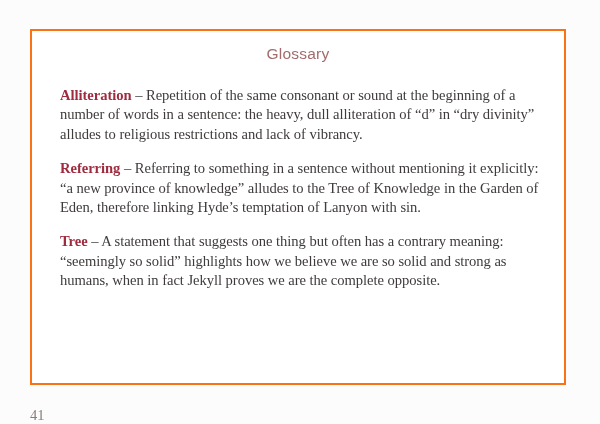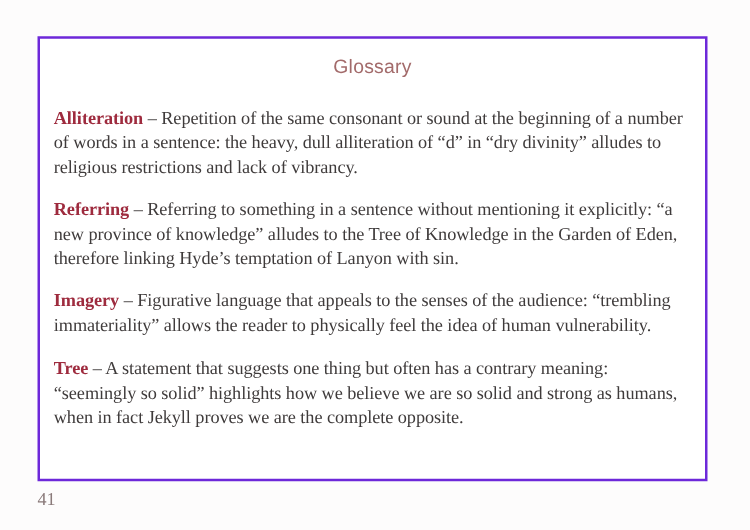--- a/index.html
+++ b/index.html
@@ -19,35 +19,35 @@
     height: 424px;
     box-sizing: border-box;
   }
   .glossary-box {
     position: absolute;
     left: 30px;
     top: 29px;
     width: 536px;
     height: 356px;
     box-sizing: border-box;
-    border: 2px solid #6d28d9;
+    border: 2px solid #f97316;
     background: #ffffff;
   }
   .glossary-title {
     text-align: center;
     font-family: "Liberation Sans", sans-serif;
     font-size: 15.5px;
     font-weight: 400;
     color: #a36b6b;
     letter-spacing: 0.2px;
     margin-top: 14px;
     margin-bottom: 0;
   }
   .entries {
-    padding: 0 16px 0 11px;
+    padding: 0 16px 0 28px;
     margin-top: 23px;
   }
   .entry {
     font-size: 14.6px;
     line-height: 19.4px;
     color: #3f3b3b;
     margin: 0 0 15px 0;
     text-align: left;
     letter-spacing: -0.05px;
   }
@@ -60,21 +60,21 @@
   }
   .entry-dash {
     color: #3f3b3b;
   }
   .entry-def {
     color: #3f3b3b;
   }
   .page-number {
     position: absolute;
     left: 30px;
-    top: 392px;
+    top: 407px;
     font-family: "Liberation Serif", serif;
     font-size: 14.5px;
     color: #8a7a7a;
   }
 </style>
 </head>
 <body>
 
 <div class="page">
 
@@ -85,23 +85,20 @@
     <div class="entries">
 
       <p class="entry">
         <span class="entry-term">Alliteration</span><span class="entry-dash"> – </span><span class="entry-def">Repetition of the same consonant or sound at the beginning of a number of words in a sentence: the heavy, dull alliteration of “d” in “dry divinity” alludes to religious restrictions and lack of vibrancy.</span>
       </p>
 
       <p class="entry">
         <span class="entry-term">Referring</span><span class="entry-dash"> – </span><span class="entry-def">Referring to something in a sentence without mentioning it explicitly: “a new province of knowledge” alludes to the Tree of Knowledge in the Garden of Eden, therefore linking Hyde’s temptation of Lanyon with sin.</span>
       </p>
 
-      <p class="entry">
-        <span class="entry-term">Imagery</span><span class="entry-dash"> – </span><span class="entry-def">Figurative language that appeals to the senses of the audience: “trembling immateriality” allows the reader to physically feel the idea of human vulnerability.</span>
-      </p>
 
       <p class="entry">
         <span class="entry-term">Tree</span><span class="entry-dash"> – </span><span class="entry-def">A statement that suggests one thing but often has a contrary meaning: “seemingly so solid” highlights how we believe we are so solid and strong as humans, when in fact Jekyll proves we are the complete opposite.</span>
       </p>
 
     </div>
   </div>
 
   <div class="page-number">41</div>
 

